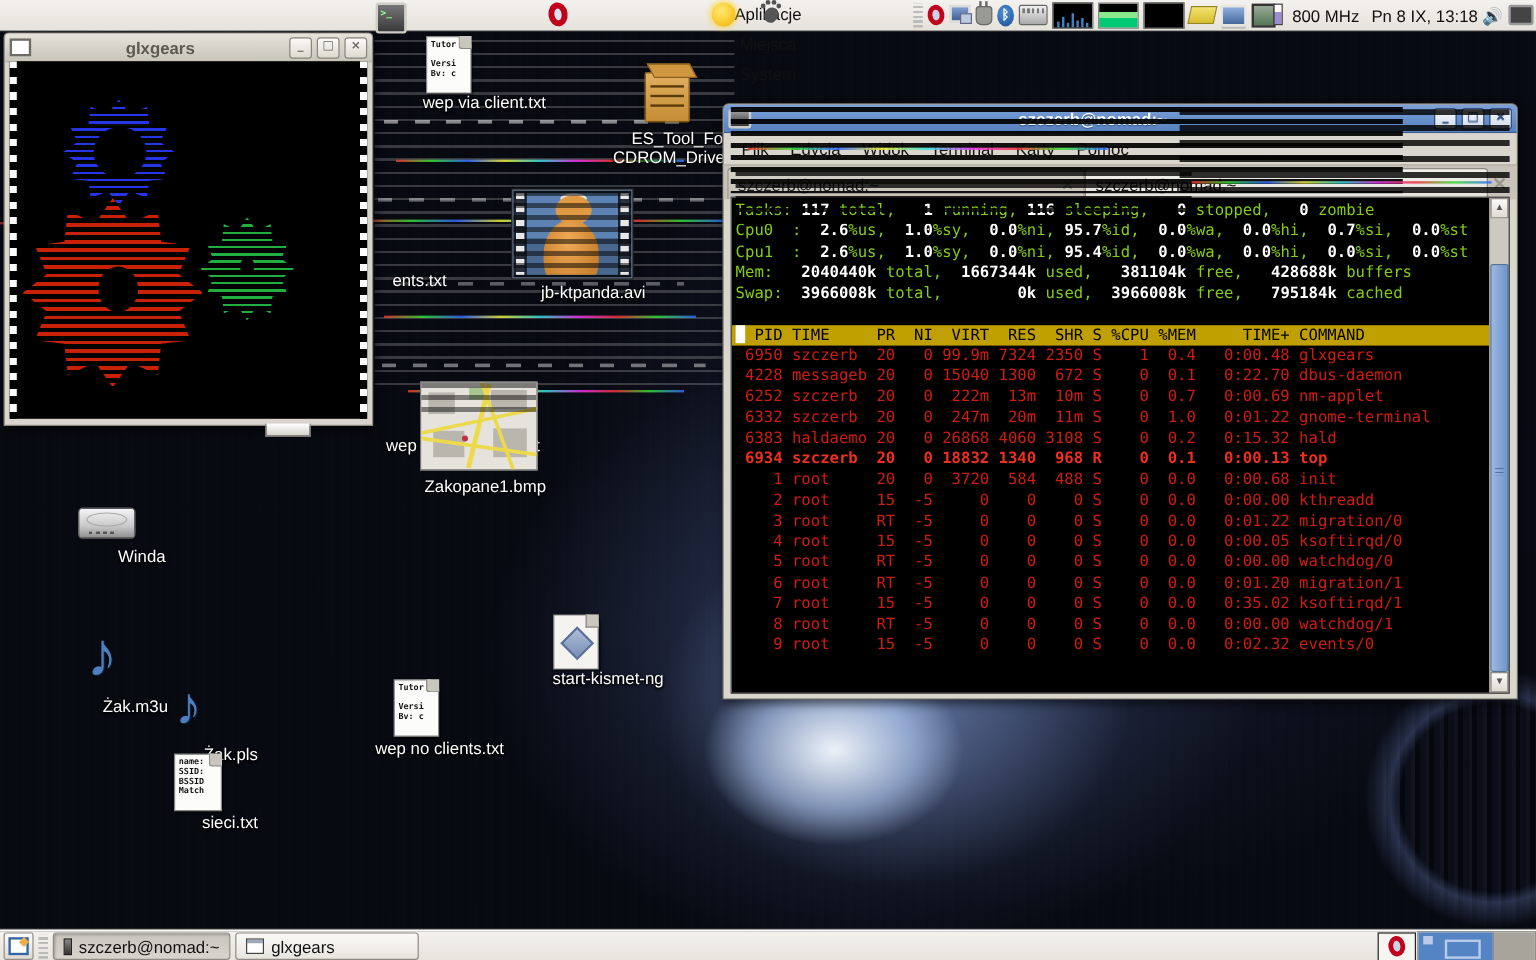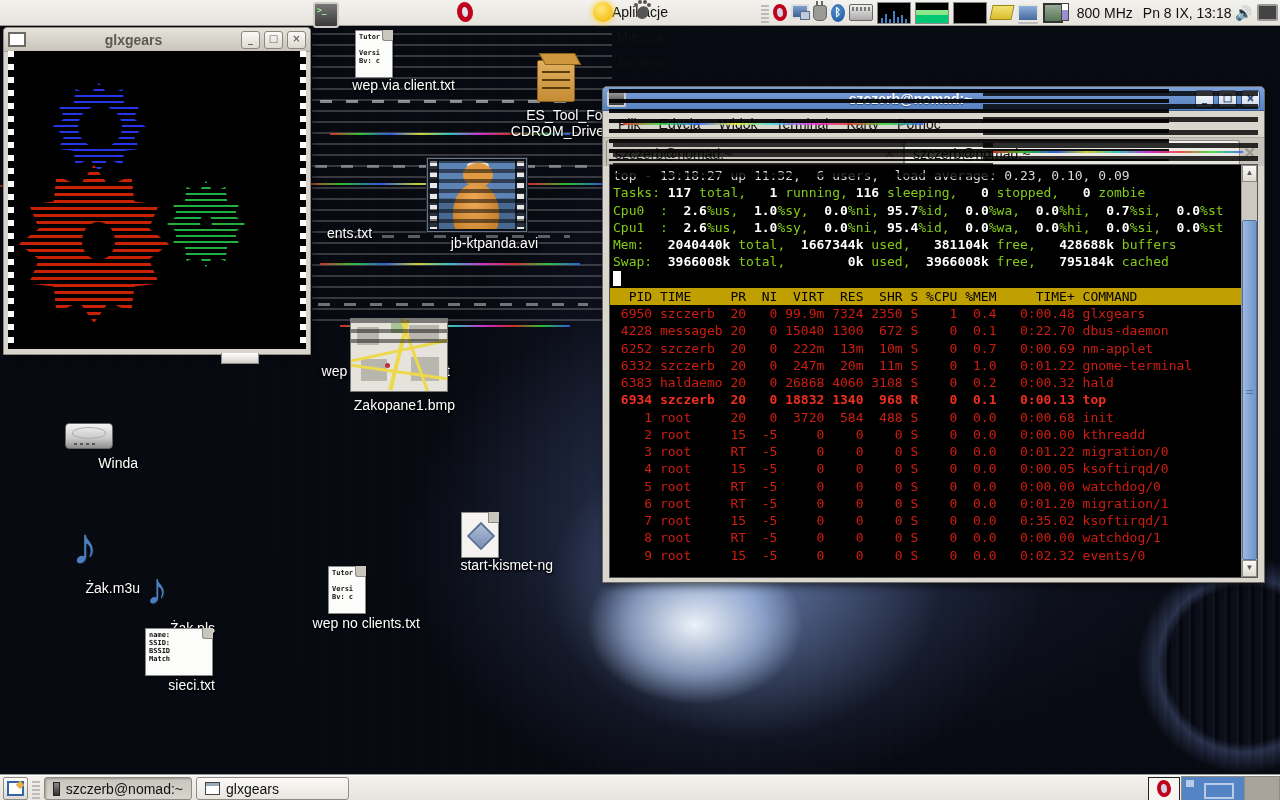--- a/index.html
+++ b/index.html
@@ -212,21 +212,21 @@
     <div class="dlabel" style="left:345px;top:372px;width:110px;">Zakopane1.bmp</div>
 
     <div class="hdd" style="left:65px;top:398px;"></div>
     <div class="dlabel" style="left:38px;top:430px;width:100px;">Winda</div>
 
     <div class="note" style="left:72px;top:495px;">♪</div>
     <div class="dlabel" style="left:40px;top:555px;width:100px;">Żak.m3u</div>
     <div class="note" style="left:146px;top:538px;font-size:44px;">♪</div>
     <div class="dlabel" style="left:115px;top:595px;width:100px;">Żak.pls</div>
 
-    <div class="txtfile" style="left:145px;top:603px;width:38px;padding-left:28px;">
+    <div class="txtfile" style="left:145px;top:603px;width:38px;">
       <div class="prev">name:
 SSID:
 BSSID
 Match</div>
     </div>
     <div class="dlabel" style="left:115px;top:652px;width:100px;">sieci.txt</div>
 
     <div class="txtfile" style="left:328px;top:541px;">
       <div class="prev">Tutor
 
@@ -287,35 +287,34 @@
         <span class="tabx">✕</span>
       </div>
       <div class="tab act">
         <span>szczerb@nomad:~</span>
       </div>
       <div class="tabbar-close">✕</div>
     </div>
     <div class="tcontent">
       <div class="tscreen">
         <div id="top-summary">
-            <div class="tline"><span class="seg-d">top - 13:18:27 up 11:32,  6 users,  load average: 0.23, 0.10, 0.09</span></div>
             <div class="tline"><span class="seg-r">Tasks: </span><span class="seg-b">117</span><span class="seg-r"> total,   </span><span class="seg-b">1</span><span class="seg-r"> running, </span><span class="seg-b">116</span><span class="seg-r"> sleeping,   </span><span class="seg-b">0</span><span class="seg-r"> stopped,   </span><span class="seg-b">0</span><span class="seg-r"> zombie</span></div>
             <div class="tline"><span class="seg-r">Cpu0  : </span><span class="seg-b"> 2.6</span><span class="seg-r">%us, </span><span class="seg-b"> 1.0</span><span class="seg-r">%sy, </span><span class="seg-b"> 0.0</span><span class="seg-r">%ni, </span><span class="seg-b">95.7</span><span class="seg-r">%id, </span><span class="seg-b"> 0.0</span><span class="seg-r">%wa, </span><span class="seg-b"> 0.0</span><span class="seg-r">%hi, </span><span class="seg-b"> 0.7</span><span class="seg-r">%si, </span><span class="seg-b"> 0.0</span><span class="seg-r">%st</span></div>
             <div class="tline"><span class="seg-r">Cpu1  : </span><span class="seg-b"> 2.6</span><span class="seg-r">%us, </span><span class="seg-b"> 1.0</span><span class="seg-r">%sy, </span><span class="seg-b"> 0.0</span><span class="seg-r">%ni, </span><span class="seg-b">95.4</span><span class="seg-r">%id, </span><span class="seg-b"> 0.0</span><span class="seg-r">%wa, </span><span class="seg-b"> 0.0</span><span class="seg-r">%hi, </span><span class="seg-b"> 0.0</span><span class="seg-r">%si, </span><span class="seg-b"> 0.0</span><span class="seg-r">%st</span></div>
             <div class="tline"><span class="seg-r">Mem:  </span><span class="seg-b"> 2040440k</span><span class="seg-r"> total, </span><span class="seg-b"> 1667344k</span><span class="seg-r"> used, </span><span class="seg-b">  381104k</span><span class="seg-r"> free, </span><span class="seg-b">  428688k</span><span class="seg-r"> buffers</span></div>
             <div class="tline"><span class="seg-r">Swap: </span><span class="seg-b"> 3966008k</span><span class="seg-r"> total, </span><span class="seg-b">       0k</span><span class="seg-r"> used, </span><span class="seg-b"> 3966008k</span><span class="seg-r"> free, </span><span class="seg-b">  795184k</span><span class="seg-r"> cached</span></div>
           </div>
         <div class="tline"> </div>
         <div class="tline top-hdr" id="top-header">  PID TIME     PR  NI  VIRT  RES  SHR S %CPU %MEM     TIME+ COMMAND</div>
         <div id="top-processes">
             <div class="tline prow"> 6950 szczerb  20   0 99.9m 7324 2350 S    1  0.4   0:00.48 glxgears</div>
             <div class="tline prow"> 4228 messageb 20   0 15040 1300  672 S    0  0.1   0:22.70 dbus-daemon</div>
             <div class="tline prow"> 6252 szczerb  20   0  222m  13m  10m S    0  0.7   0:00.69 nm-applet</div>
             <div class="tline prow"> 6332 szczerb  20   0  247m  20m  11m S    0  1.0   0:01.22 gnome-terminal</div>
-            <div class="tline prow"> 6383 haldaemo 20   0 26868 4060 3108 S    0  0.2   0:00.32 hald</div>
+            <div class="tline prow"> 6383 haldaemo 20   0 26868 4060 3108 S    0  0.2   0:15.32 hald</div>
             <div class="tline prow bold"> 6934 szczerb  20   0 18832 1340  968 R    0  0.1   0:00.13 top</div>
             <div class="tline prow">    1 root     20   0  3720  584  488 S    0  0.0   0:00.68 init</div>
             <div class="tline prow">    2 root     15  -5     0    0    0 S    0  0.0   0:00.00 kthreadd</div>
             <div class="tline prow">    3 root     RT  -5     0    0    0 S    0  0.0   0:01.22 migration/0</div>
             <div class="tline prow">    4 root     15  -5     0    0    0 S    0  0.0   0:00.05 ksoftirqd/0</div>
             <div class="tline prow">    5 root     RT  -5     0    0    0 S    0  0.0   0:00.00 watchdog/0</div>
             <div class="tline prow">    6 root     RT  -5     0    0    0 S    0  0.0   0:01.20 migration/1</div>
             <div class="tline prow">    7 root     15  -5     0    0    0 S    0  0.0   0:35.02 ksoftirqd/1</div>
             <div class="tline prow">    8 root     RT  -5     0    0    0 S    0  0.0   0:00.00 watchdog/1</div>
             <div class="tline prow">    9 root     15  -5     0    0    0 S    0  0.0   0:02.32 events/0</div>

